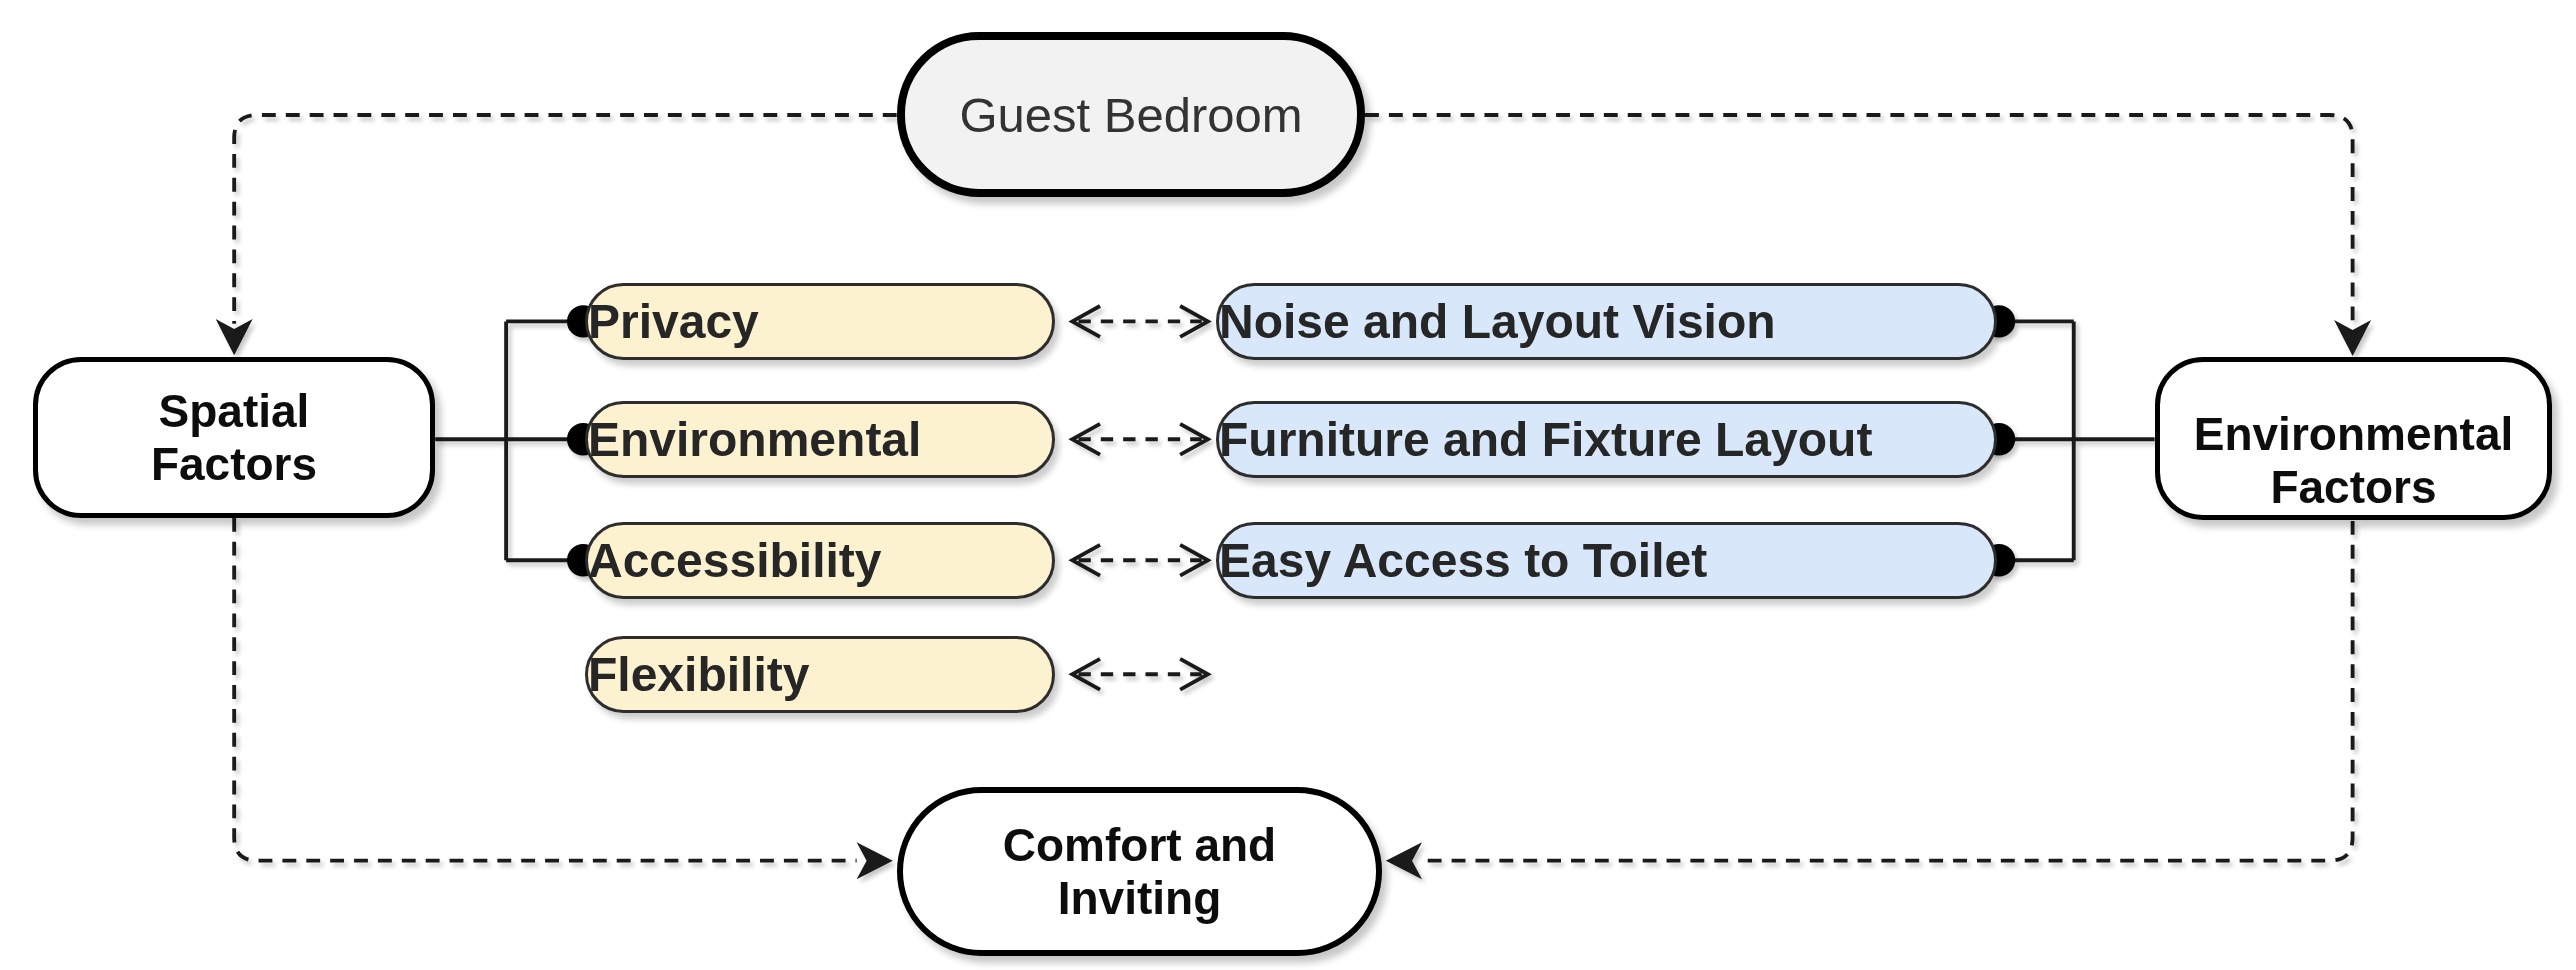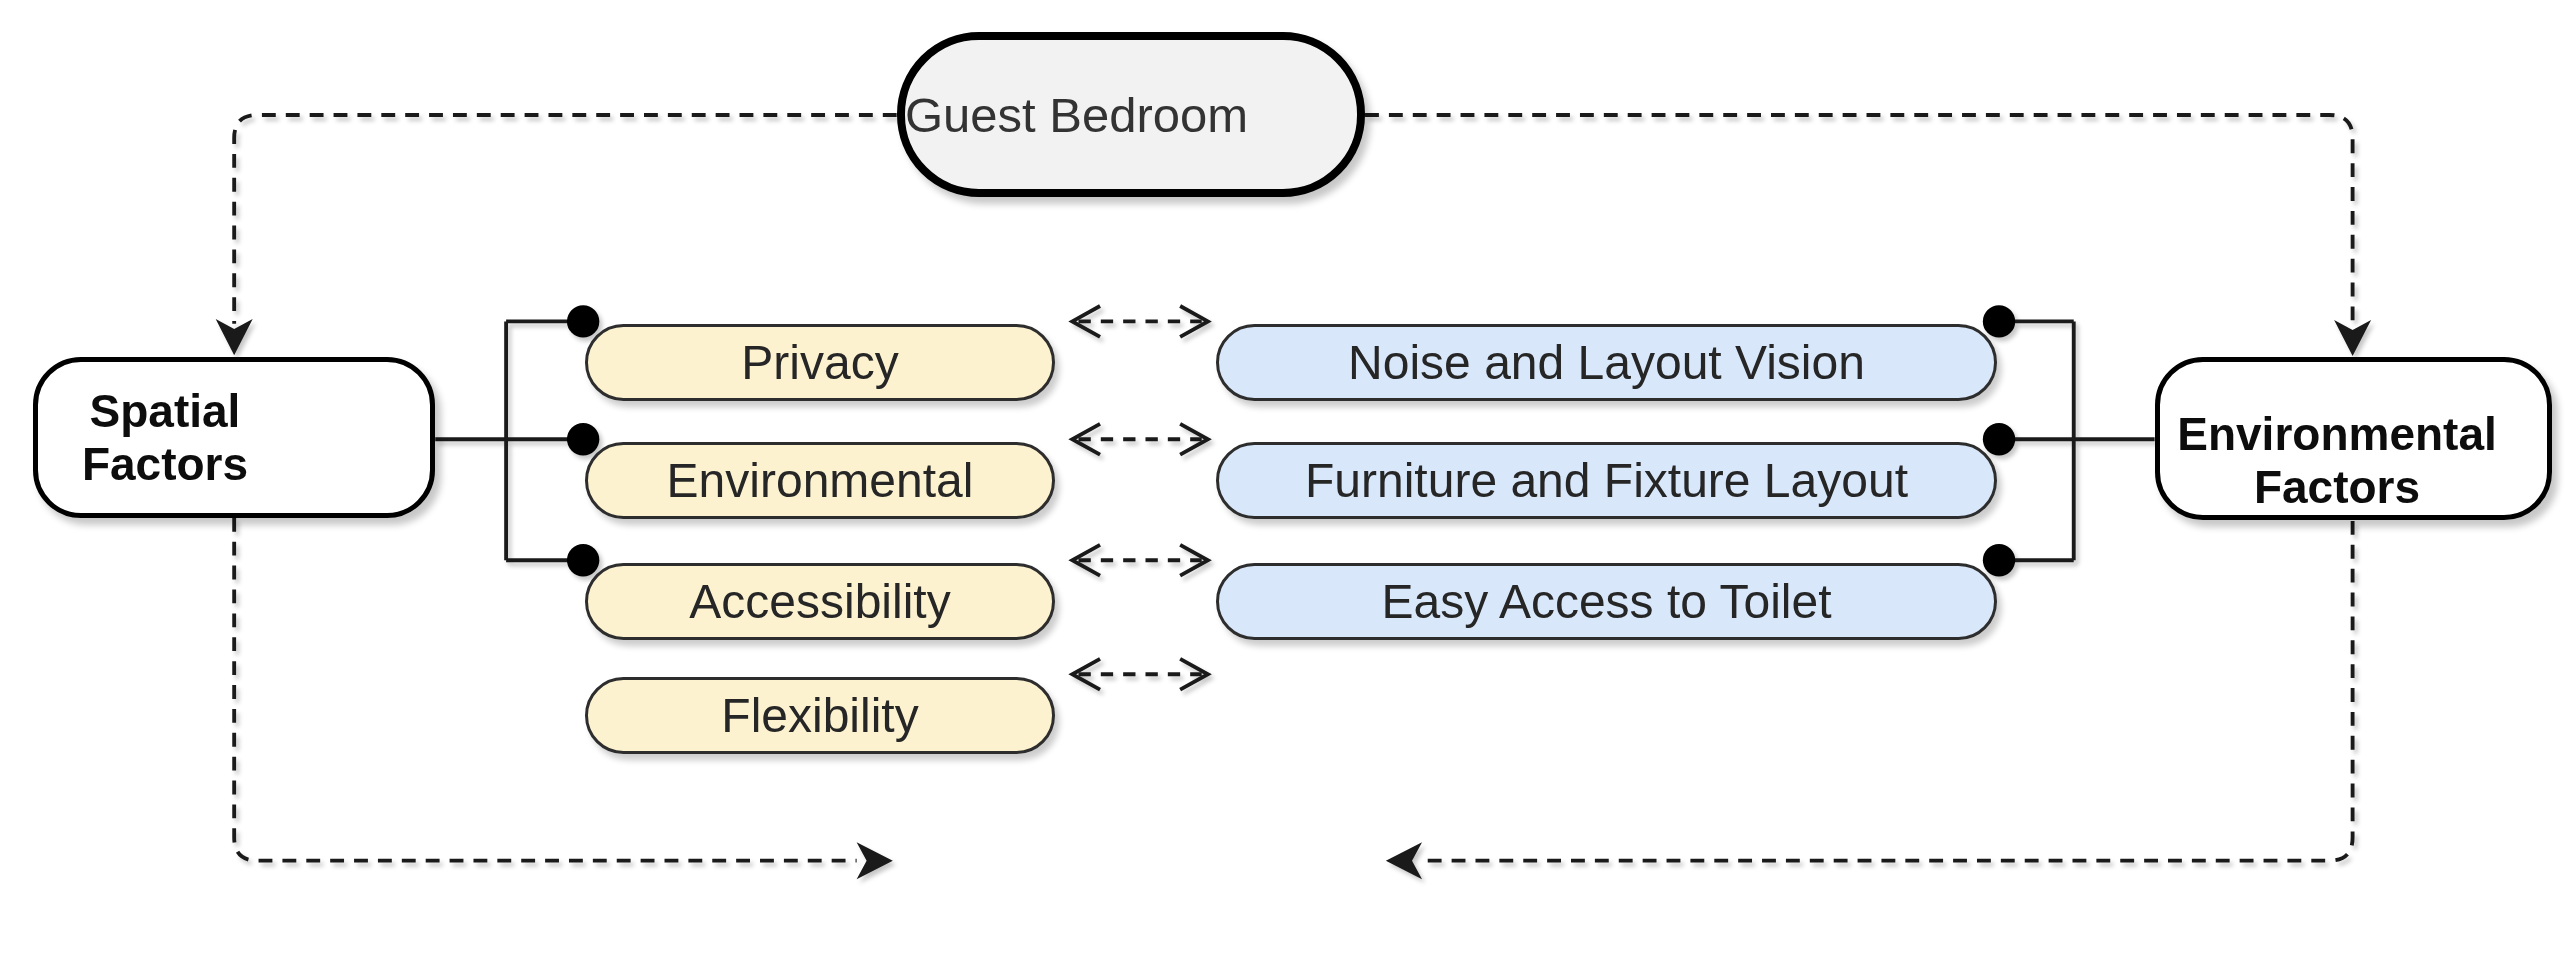--- a/index.html
+++ b/index.html
@@ -20,21 +20,21 @@
     background:var(--page-bg);
     font-family:"Liberation Sans","DejaVu Sans",sans-serif;
     overflow:hidden;
   }
   .edges{position:absolute;left:0;top:0;width:2576px;height:971px;}
   .edges .shadowed{filter:drop-shadow(4px 5px 3px rgba(0,0,0,0.22));}
 
   .node{
     position:absolute;
     box-sizing:border-box;
-    display:flex;align-items:center;
+    display:flex;align-items:center;justify-content:center;
     text-align:center;
     background:var(--node-fill);
     border:5.4px solid var(--node-border);
     color:var(--text);
     box-shadow:5.4px 7px 7px rgba(0,0,0,0.22);
   }
   .node .lbl{display:block;}
 
   .root-node{
     left:897px;top:32px;width:468px;height:165px;
@@ -53,27 +53,26 @@
     border-radius:85px;border-width:6.2px;
     font-size:46px;font-weight:700;line-height:1.15;color:#0d0d0d;
   }
   .lbl-spatial{max-width:254px;}
   .lbl-environmental{max-width:354px;margin-top:44px;}
   .lbl-outcome{max-width:362px;}
 
   .pill{
     position:absolute;
     box-sizing:border-box;
-    display:flex;align-items:center;justify-content:center;
+    display:flex;align-items:center;
     height:77px;border-radius:39px;
     border:3.9px solid var(--item-border);
-    font-size:48px;font-weight:400;color:var(--text);
+    font-size:48px;font-weight:700;color:var(--text);
     box-shadow:4.6px 6.2px 6.2px rgba(0,0,0,0.2);
     white-space:nowrap;
-    margin-top:41px;
   }
   .pill-left{left:585px;width:470px;background:var(--spatial-item-fill);}
   .pill-right{left:1216px;width:781px;background:var(--environment-item-fill);}
   .row-0{top:283px;} .row-1{top:401px;} .row-2{top:522px;} .row-3{top:636px;}
 </style>
 </head>
 <body>
 
 <div class="canvas">
 
@@ -136,20 +135,23 @@
   </div>
 
   <div class="node factor-node spatial-node">
     <span class="lbl lbl-spatial">Spatial Factors</span>
   </div>
 
   <div class="node factor-node environmental-node">
     <span class="lbl lbl-environmental">Environmental Factors</span>
   </div>
 
+  <div class="node outcome-node">
+    <span class="lbl lbl-outcome">Comfort and Inviting</span>
+  </div>
 
   <div class="pill pill-left row-0">
     <span>Privacy</span>
   </div>
   <div class="pill pill-right row-0">
     <span>Noise and Layout Vision</span>
   </div>
 
   <div class="pill pill-left row-1">
     <span>Environmental</span>

